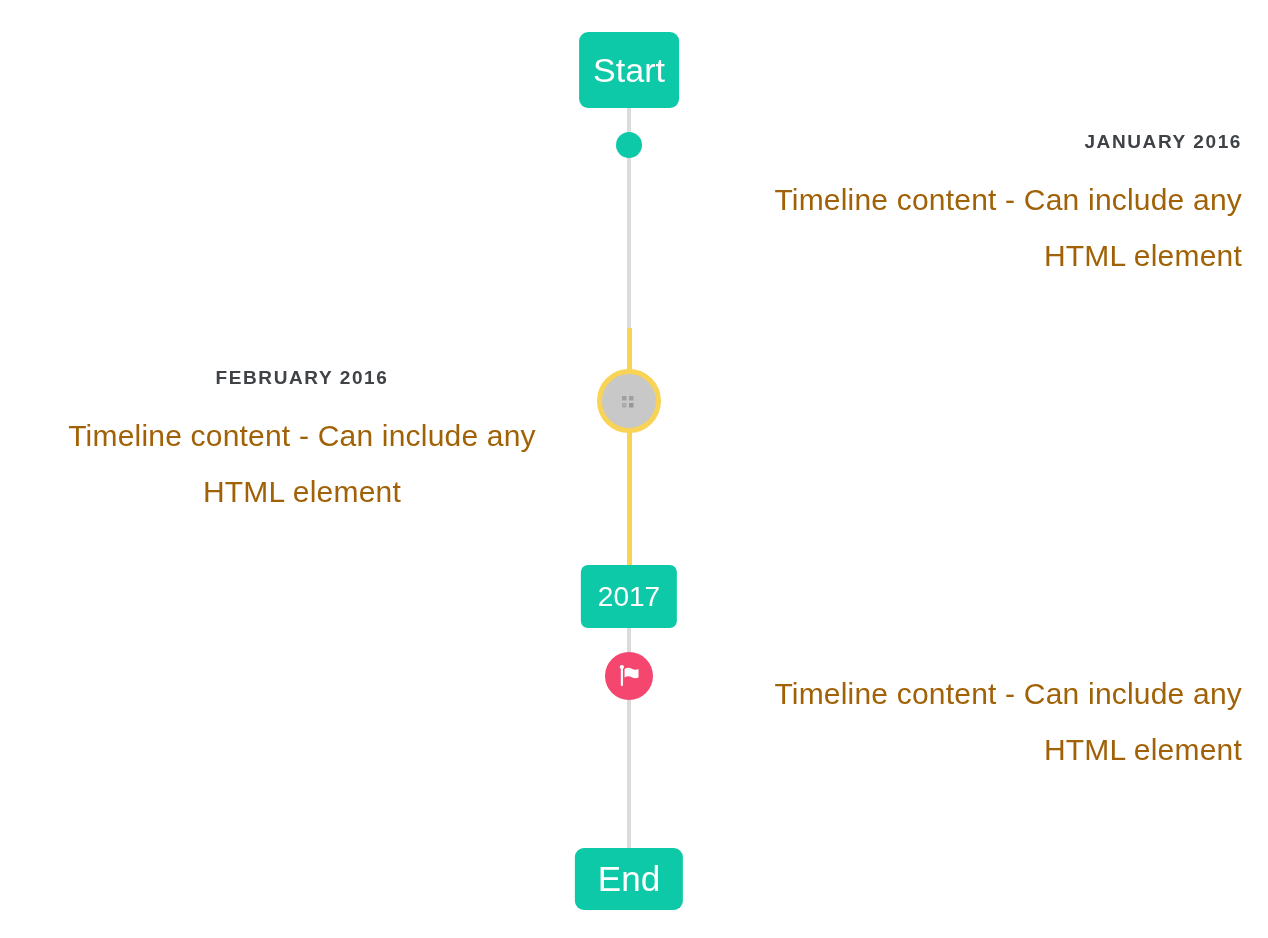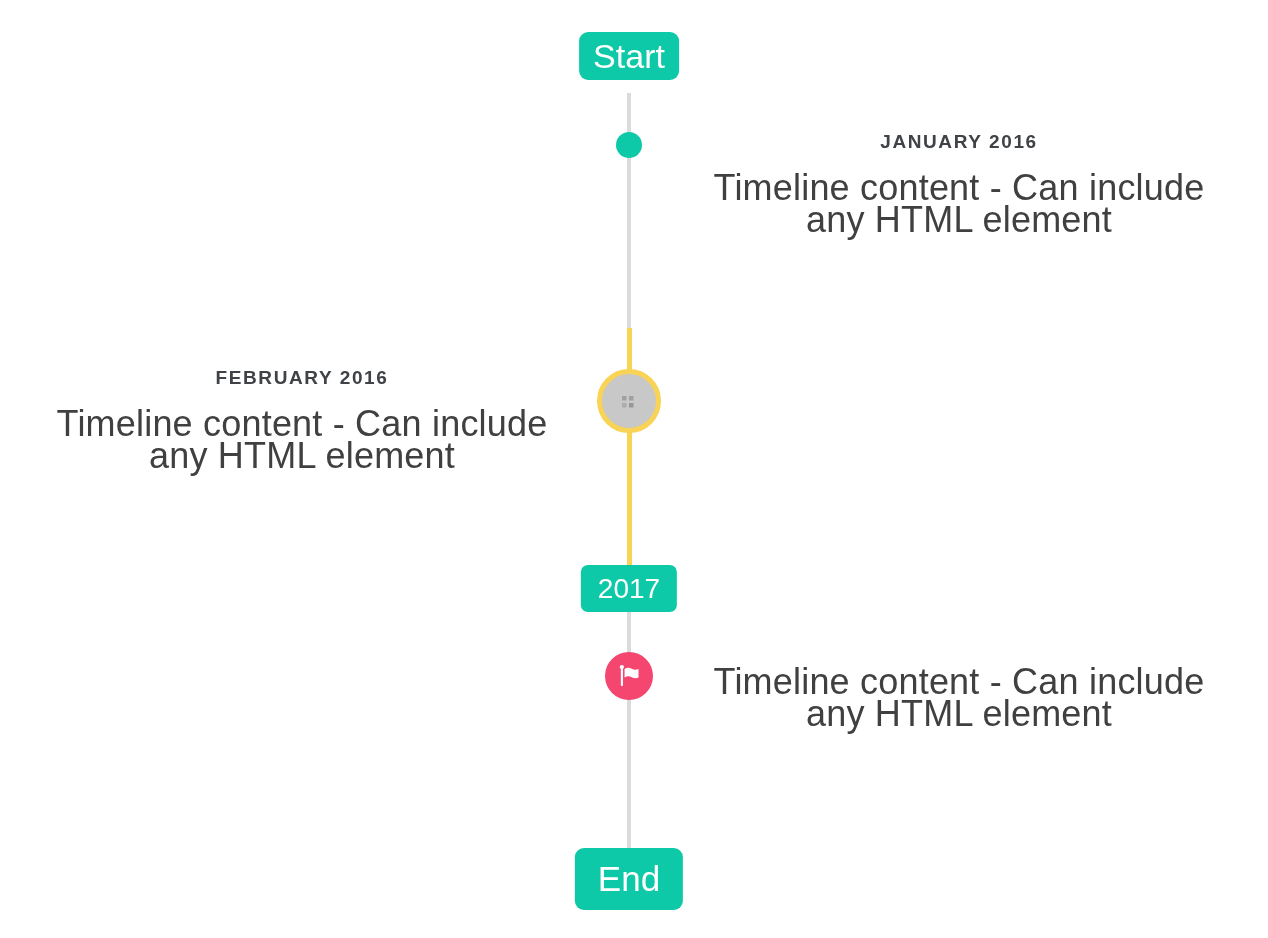--- a/index.html
+++ b/index.html
@@ -35,22 +35,22 @@
     transform: translateX(-50%);
     background: #0ec9a7;
     color: #ffffff;
     display: flex;
     align-items: center;
     justify-content: center;
     border-radius: 9px;
     z-index: 3;
     white-space: nowrap;
   }
-  .badge-start { top: 32px;  height: 48px; font-size: 34px; padding: 0 14px; }
-  .badge-year  { top: 565px; height: 47px; font-size: 28px; padding: 0 17px; border-radius: 7px; }
+  .badge-start { top: 32px;  height: 76px; font-size: 34px; padding: 0 14px; }
+  .badge-year  { top: 565px; height: 47px; font-size: 28px; padding: 8px 17px; border-radius: 7px; }
   .badge-end   { top: 848px; height: 62px; font-size: 35px; padding: 0 23px; text-align: right; }
 
   
   .marker { position: absolute; z-index: 2; }
   .marker-dot {
     left: 616px; top: 132px;
     width: 26px; height: 26px;
     border-radius: 50%;
     background: #0ec9a7;
   }
@@ -75,38 +75,38 @@
   }
   .marker-flag svg { width: 27px; height: 27px; display: block; }
   .marker-image svg { width: 19px; height: 15px; display: block; opacity: 0.85; }
 
   
   .item {
     position: absolute;
     width: 530px;
     z-index: 2;
   }
-  .item-right { left: 694px; text-align: center; }
+  .item-right { left: 712px; text-align: right; }
   .item-left  { right: 701px; text-align: center; }
   .item-january  { top: 130px; }
   .item-february { top: 366px; }
   .item-march    { top: 648px; }
   .item-title {
     margin: 0;
     font-size: 19px;
     font-weight: bold;
     letter-spacing: 1.6px;
     color: #3f4246;
     line-height: 24px;
   }
   .item-content {
     margin: 18px 0 0 0;
-    font-size: 36px;
-    line-height: 32px;
-    color: #404040;
+    font-size: 30px;
+    line-height: 56px;
+    color: #a16207;
     letter-spacing: 0.2px;
   }
 </style>
 </head>
 <body>
 
 <div class="stage">
 
   <div class="line-seg line-gray seg-top"></div>
   <div class="line-seg line-yellow seg-mid"></div>

